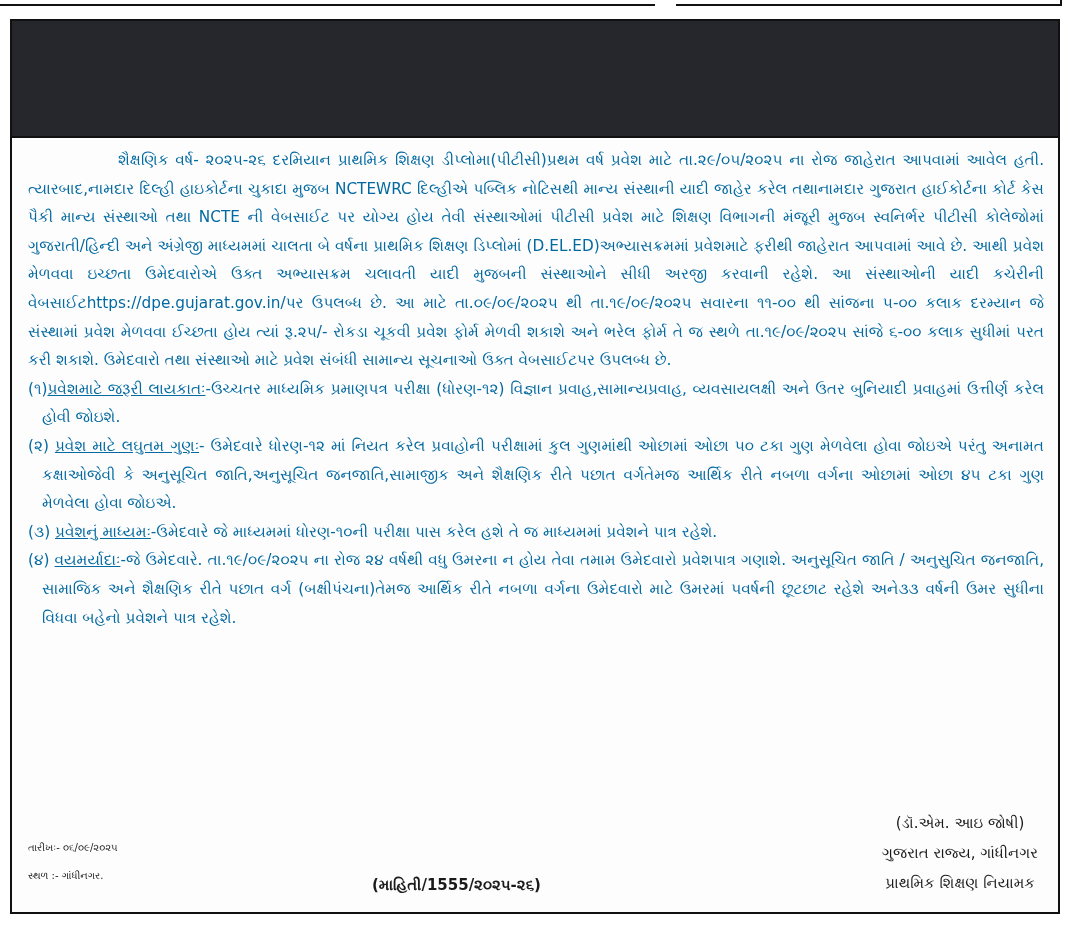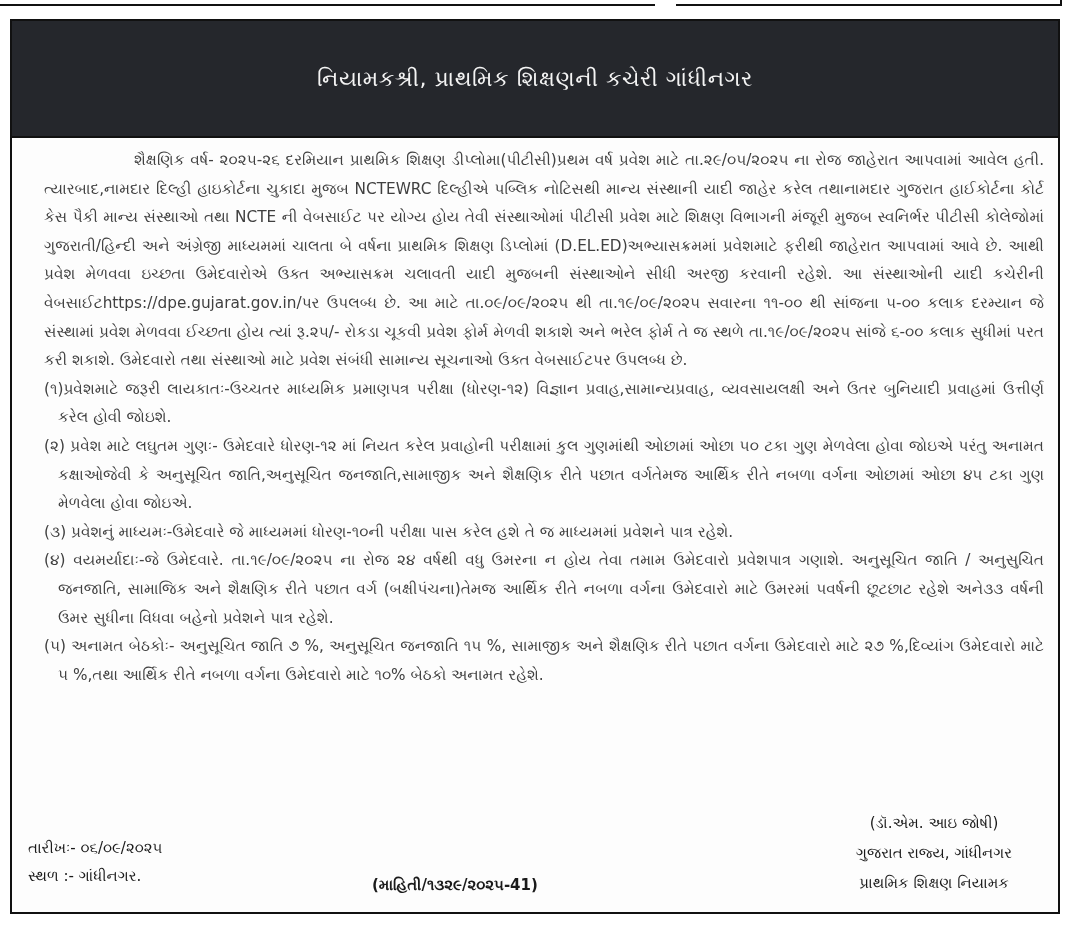--- a/index.html
+++ b/index.html
@@ -16,68 +16,64 @@
   .banner {
     background: #25272c; height: 117px; box-sizing: border-box;
     display: flex; flex-direction: column; align-items: center; justify-content: center;
     border-bottom: 2px solid #111;
   }
   .banner .line {
     color: #f4f4f4; font-family: "DejaVu Sans", sans-serif; font-size: 22px; line-height: 36px;
     text-align: center; letter-spacing: 0.5px;
   }
   .body {
-    padding: 8px 14px 0 32px; font-size: 15.3px; line-height: 28.6px; color: #404040;
+    padding: 8px 14px 0 16px; font-size: 15.3px; line-height: 28.6px; color: #0369a1;
   }
   .para { text-align: justify; text-indent: 90px; margin: 0; }
   .clause { margin: 0; text-align: justify; padding-left: 14px; text-indent: -14px; }
-  .clause .head { }
+  .clause .head { text-decoration: underline; }
   .footer {
     position: absolute; left: 0; right: 0; bottom: 0; height: 100px;
   }
-  .date { position: absolute; left: 16px; top: 22px; font-size: 15px; line-height: 28px; }
+  .date { position: absolute; left: 16px; top: 22px; font-size: 10px; line-height: 28px; }
   .ref { position: absolute; left: 360px; top: 64px; font-size: 15px; font-weight: bold; }
-  .sign { position: absolute; right: 46px; top: -4px; text-align: center; font-size: 15px; line-height: 30px; }
+  .sign { position: absolute; right: 20px; top: -4px; text-align: center; font-size: 15px; line-height: 30px; }
 </style>
 </head>
 <body>
 
 <div class="top-rule-left"></div>
 <div class="top-rule-right"></div>
 
 <div class="notice">
   <div class="banner">
-    <div class="line">નિયામકશ્રી, પ્રાથમિક શિક્ષણની કચેરી ગાંધીનગર</div>
   </div>
 
   <div class="body">
     <p class="para">શૈક્ષણિક વર્ષ- ૨૦૨૫-૨૬ દરમિયાન પ્રાથમિક શિક્ષણ ડીપ્લોમા(પીટીસી)પ્રથમ વર્ષ પ્રવેશ માટે તા.૨૯/૦૫/૨૦૨૫ ના રોજ જાહેરાત આપવામાં આવેલ હતી. ત્યારબાદ,નામદાર દિલ્હી હાઇકોર્ટના ચુકાદા મુજબ NCTEWRC દિલ્હીએ પબ્લિક નોટિસથી માન્ય સંસ્થાની યાદી જાહેર કરેલ તથાનામદાર ગુજરાત હાઈકોર્ટના કોર્ટ કેસ પૈકી માન્ય સંસ્થાઓ તથા NCTE ની વેબસાઈટ પર યોગ્ય હોય તેવી સંસ્થાઓમાં પીટીસી પ્રવેશ માટે શિક્ષણ વિભાગની મંજૂરી મુજબ સ્વનિર્ભર પીટીસી કોલેજોમાં ગુજરાતી/હિન્દી અને અંગ્રેજી માધ્યમમાં ચાલતા બે વર્ષના પ્રાથમિક શિક્ષણ ડિપ્લોમાં (D.EL.ED)અભ્યાસક્રમમાં પ્રવેશમાટે ફરીથી જાહેરાત આપવામાં આવે છે. આથી પ્રવેશ મેળવવા ઇચ્છતા ઉમેદવારોએ ઉક્ત અભ્યાસક્રમ ચલાવતી યાદી મુજબની સંસ્થાઓને સીધી અરજી કરવાની રહેશે. આ સંસ્થાઓની યાદી કચેરીની વેબસાઈટhttps://dpe.gujarat.gov.in/પર ઉપલબ્ધ છે. આ માટે તા.૦૯/૦૯/૨૦૨૫ થી તા.૧૯/૦૯/૨૦૨૫ સવારના ૧૧-૦૦ થી સાંજના ૫-૦૦ કલાક દરમ્યાન જે સંસ્થામાં પ્રવેશ મેળવવા ઈચ્છતા હોય ત્યાં રૂ.૨૫/- રોકડા ચૂકવી પ્રવેશ ફોર્મ મેળવી શકાશે અને ભરેલ ફોર્મ તે જ સ્થળે તા.૧૯/૦૯/૨૦૨૫ સાંજે ૬-૦૦ કલાક સુધીમાં પરત કરી શકાશે. ઉમેદવારો તથા સંસ્થાઓ માટે પ્રવેશ સંબંધી સામાન્ય સૂચનાઓ ઉક્ત વેબસાઈટપર ઉપલબ્ધ છે.</p>
 
     <p class="clause">
       <span>(૧)</span><span class="head">પ્રવેશમાટે જરૂરી લાયકાતઃ</span><span>-ઉચ્ચતર માધ્યમિક પ્રમાણપત્ર પરીક્ષા (ધોરણ-૧૨) વિજ્ઞાન પ્રવાહ,સામાન્યપ્રવાહ, વ્યવસાયલક્ષી અને ઉતર બુનિયાદી પ્રવાહમાં ઉત્તીર્ણ કરેલ હોવી જોઇશે.</span>
     </p>
     <p class="clause">
       <span>(૨)</span> <span class="head">પ્રવેશ માટે લઘુતમ ગુણઃ</span><span>- ઉમેદવારે ધોરણ-૧૨ માં નિયત કરેલ પ્રવાહોની પરીક્ષામાં કુલ ગુણમાંથી ઓછામાં ઓછા ૫૦ ટકા ગુણ મેળવેલા હોવા જોઇએ પરંતુ અનામત કક્ષાઓજેવી કે અનુસૂચિત જાતિ,અનુસૂચિત જનજાતિ,સામાજીક અને શૈક્ષણિક રીતે પછાત વર્ગતેમજ આર્થિક રીતે નબળા વર્ગના ઓછામાં ઓછા ૪૫ ટકા ગુણ મેળવેલા હોવા જોઇએ.</span>
     </p>
     <p class="clause">
       <span>(૩)</span> <span class="head">પ્રવેશનું માધ્યમઃ</span><span>-ઉમેદવારે જે માધ્યમમાં ધોરણ-૧૦ની પરીક્ષા પાસ કરેલ હશે તે જ માધ્યમમાં પ્રવેશને પાત્ર રહેશે.</span>
     </p>
     <p class="clause">
       <span>(૪)</span> <span class="head">વયમર્યાદાઃ</span><span>-જે ઉમેદવારે. તા.૧૯/૦૯/૨૦૨૫ ના રોજ ૨૪ વર્ષથી વધુ ઉમરના ન હોય તેવા તમામ ઉમેદવારો પ્રવેશપાત્ર ગણાશે. અનુસૂચિત જાતિ / અનુસુચિત જનજાતિ, સામાજિક અને શૈક્ષણિક રીતે પછાત વર્ગ (બક્ષીપંચના)તેમજ આર્થિક રીતે નબળા વર્ગના ઉમેદવારો માટે ઉમરમાં ૫વર્ષની છૂટછાટ રહેશે અને૩૩ વર્ષની ઉમર સુધીના વિધવા બહેનો પ્રવેશને પાત્ર રહેશે.</span>
     </p>
-    <p class="clause">
-      <span>(૫)</span> <span class="head">અનામત બેઠકોઃ</span><span>- અનુસૂચિત જાતિ ૭ %, અનુસૂચિત જનજાતિ ૧૫ %, સામાજીક અને શૈક્ષણિક રીતે પછાત વર્ગના ઉમેદવારો માટે ૨૭ %,દિવ્યાંગ ઉમેદવારો માટે ૫ %,તથા આર્થિક રીતે નબળા વર્ગના ઉમેદવારો માટે ૧૦% બેઠકો અનામત રહેશે.</span>
-    </p>
   </div>
 
   <div class="footer">
     <div class="date">
       <div>તારીખઃ- ૦૬/૦૯/૨૦૨૫</div>
       <div>સ્થળ :- ગાંધીનગર.</div>
     </div>
-    <div class="ref">(માહિતી/૧૩૨૯/૨૦૨૫-41)</div>
+    <div class="ref">(માહિતી/1555/૨૦૨૫-૨૬)</div>
     <div class="sign">
       <div>(ડૉ.એમ. આઇ જોષી)</div>
       <div>ગુજરાત રાજ્ય, ગાંધીનગર</div>
       <div>પ્રાથમિક શિક્ષણ નિયામક</div>
     </div>
   </div>
 </div>
 
 </body></html>

